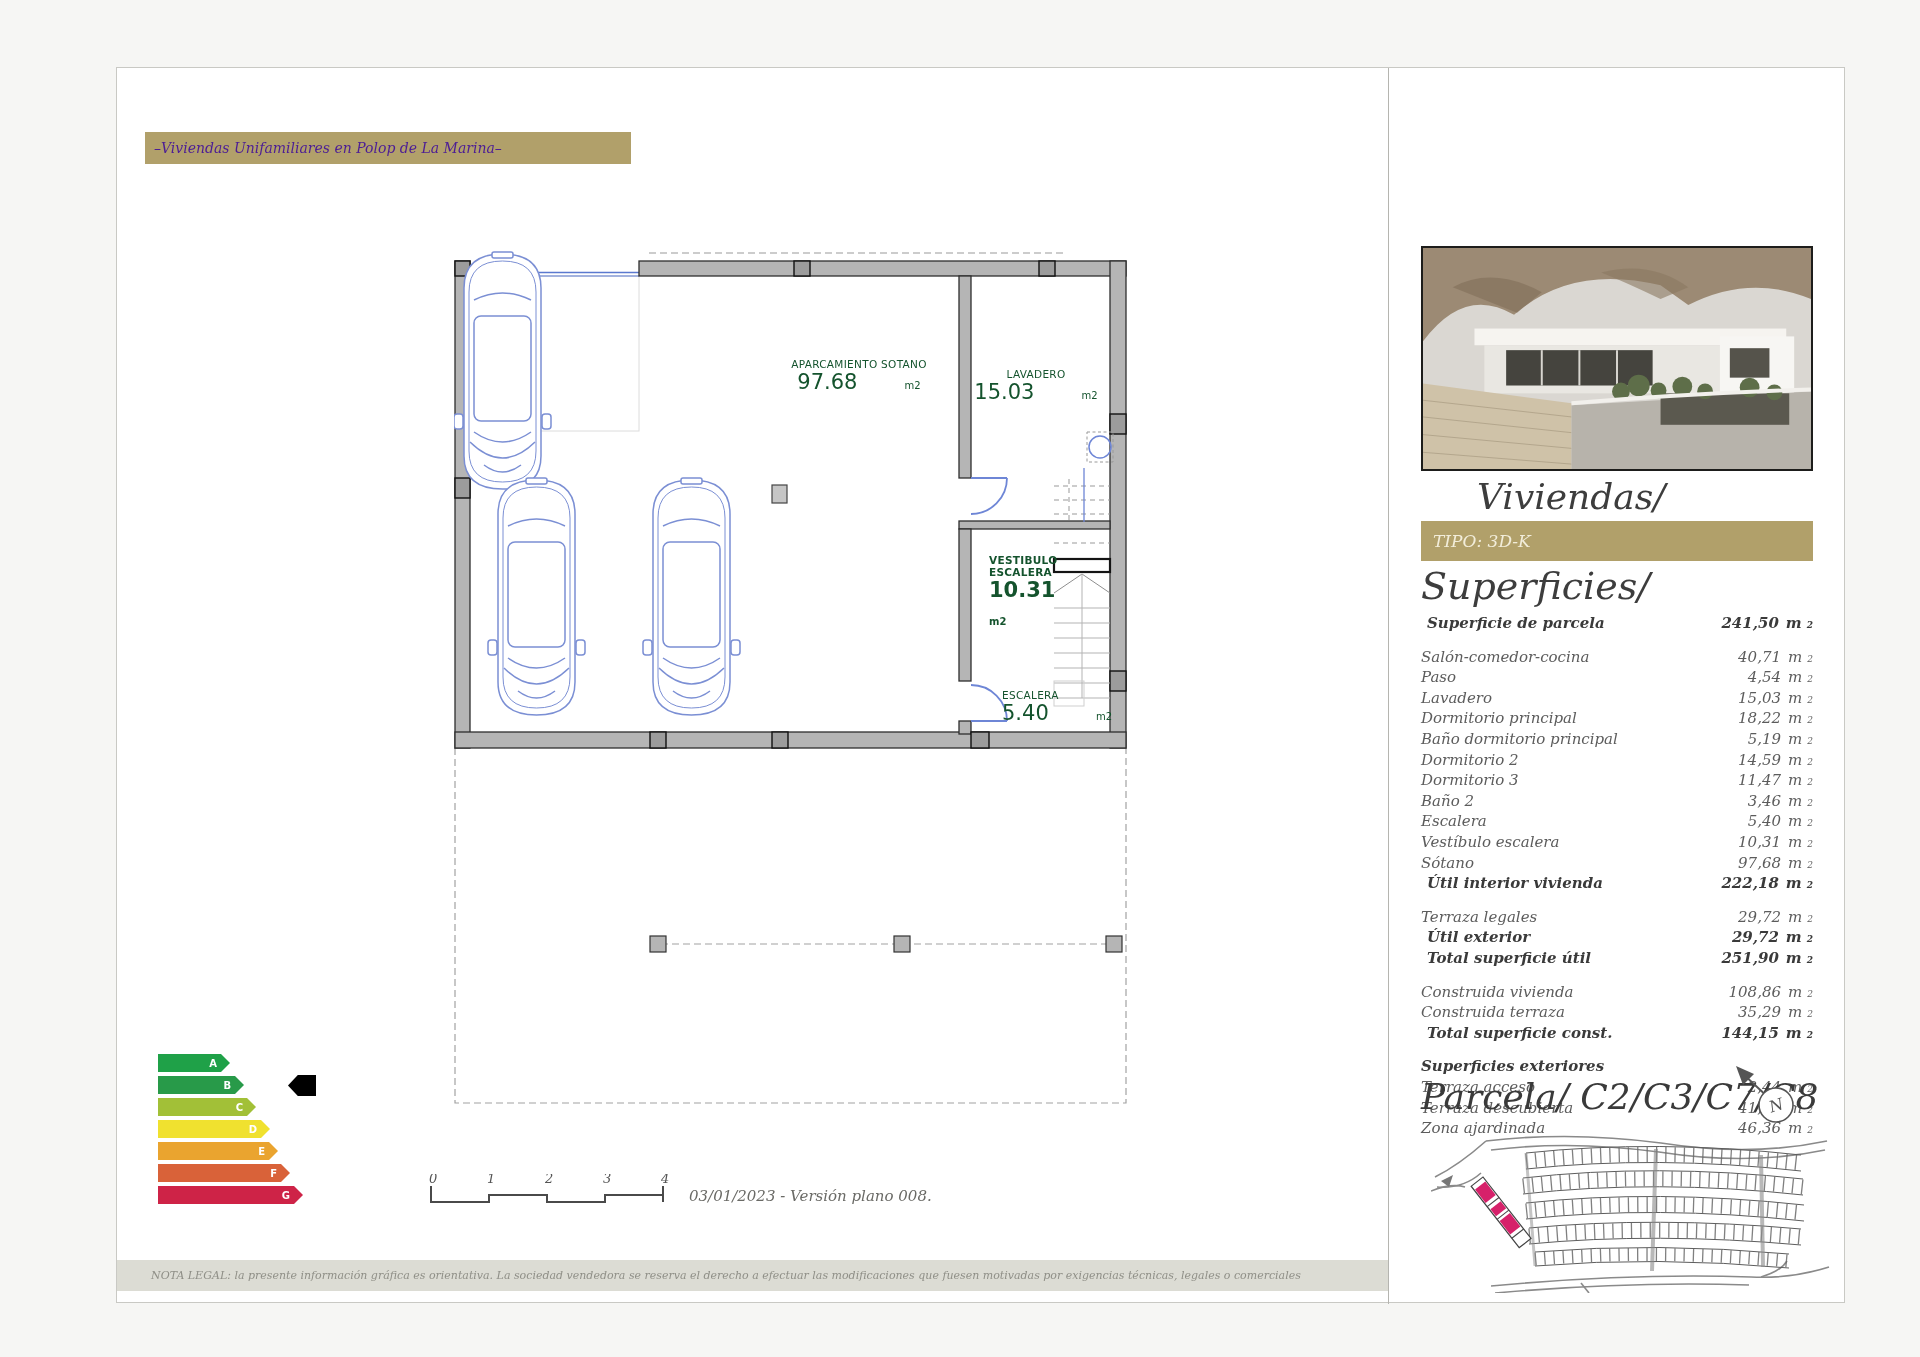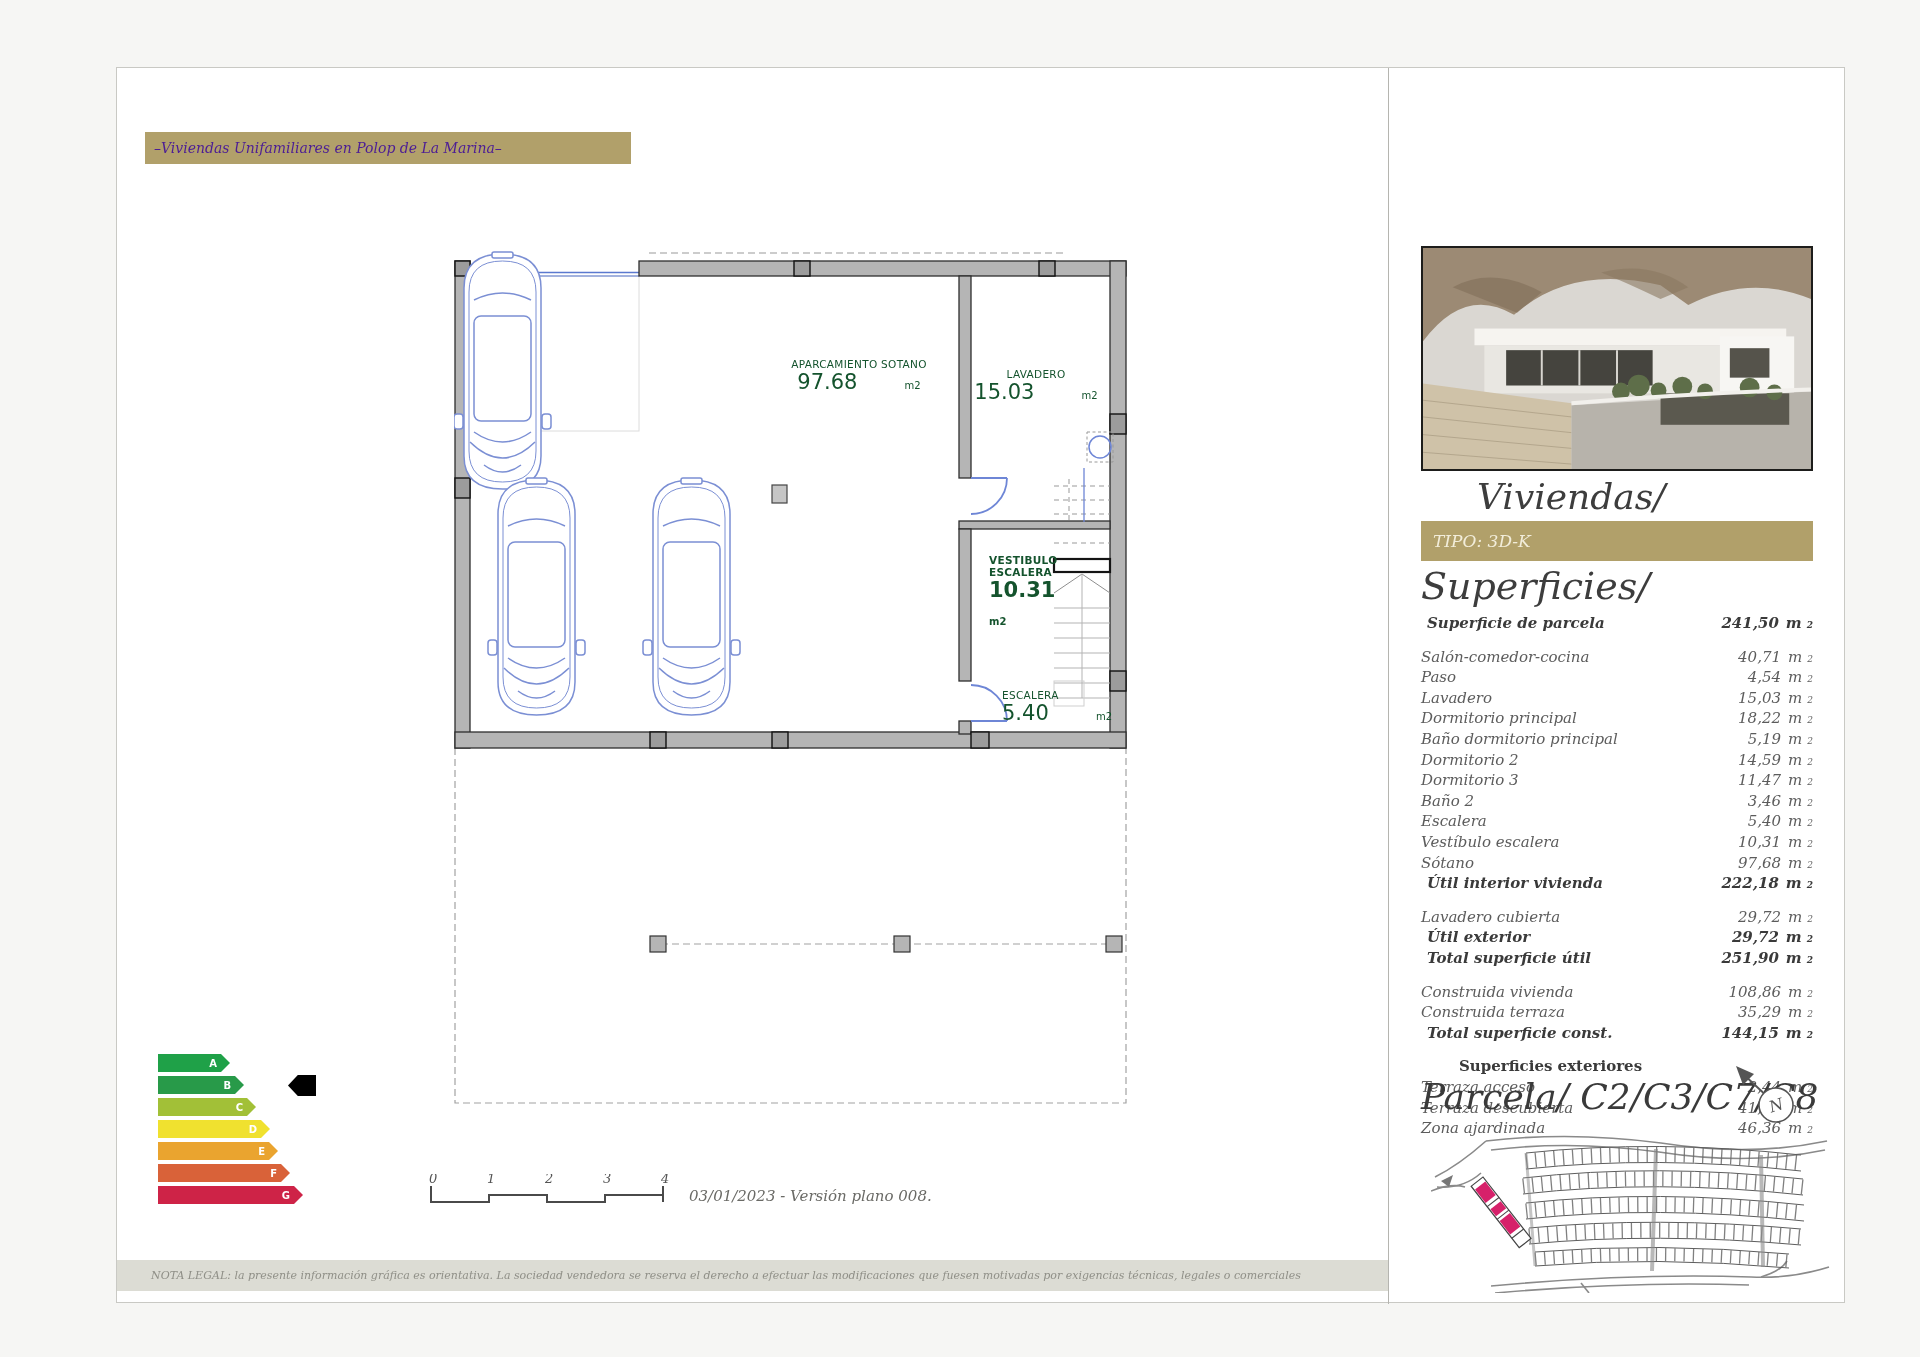--- a/index.html
+++ b/index.html
@@ -45,21 +45,21 @@
 
   
   .photo{left:1304px;top:178px;width:392px;height:225px;border:2px solid #1d1d1b;box-sizing:border-box;}
   .sb-title{left:1360px;top:408px;font-style:italic;font-size:36px;color:#3d3d3d;}
   .tipo-bar{left:1304px;top:453px;width:392px;height:40px;background:#b1a06a;display:flex;align-items:center;}
   .tipo-bar span{color:#f2edda;font-style:italic;font-size:17px;padding-left:12px;}
   .sup-title{left:1304px;top:496px;font-style:italic;font-size:38px;color:#3d3d3d;}
 
   .sup-table{left:1304px;top:546px;width:392px;}
   .sup-group{margin-bottom:13px;}
-  .sup-ghdr{font-weight:bold;font-size:15px;color:#3a3a3a;margin-bottom:3px;margin-left:38px;}
+  .sup-ghdr{font-style:italic;font-weight:bold;font-size:15px;color:#3a3a3a;margin-bottom:3px;}
   .sup-row{display:flex;align-items:baseline;font-style:italic;font-size:15px;color:#5c5c5c;line-height:18.6px;}
   .sup-row.bold{font-weight:bold;color:#3a3a3a;margin-left:6px;}
   .sup-row .lbl{flex:1;white-space:nowrap;}
   .sup-row .val{min-width:52px;text-align:right;}
   .sup-row .unit{margin-left:7px;}
   .sup-row sup{font-size:9px;margin-left:5px;}
 
   .parcela{left:1304px;top:1008px;font-style:italic;font-size:36px;color:#3a3a3a;white-space:nowrap;}
   .north{left:1609px;top:995px;width:84px;height:66px;}
   .sitemap{left:1314px;top:1063px;width:400px;height:162px;}
@@ -350,21 +350,21 @@
           </div>
           <div class="sup-row bold">
             <span class="lbl">Útil interior vivienda</span>
             <span class="val">222,18</span>
             <span class="unit">m</span>
             <sup>2</sup>
           </div>
         </div>
         <div class="sup-group">
           <div class="sup-row">
-            <span class="lbl">Lavadero cubierta</span>
+            <span class="lbl">Terraza legales</span>
             <span class="val">29,72</span>
             <span class="unit">m</span>
             <sup>2</sup>
           </div>
           <div class="sup-row bold">
             <span class="lbl">Útil exterior</span>
             <span class="val">29,72</span>
             <span class="unit">m</span>
             <sup>2</sup>
           </div>

